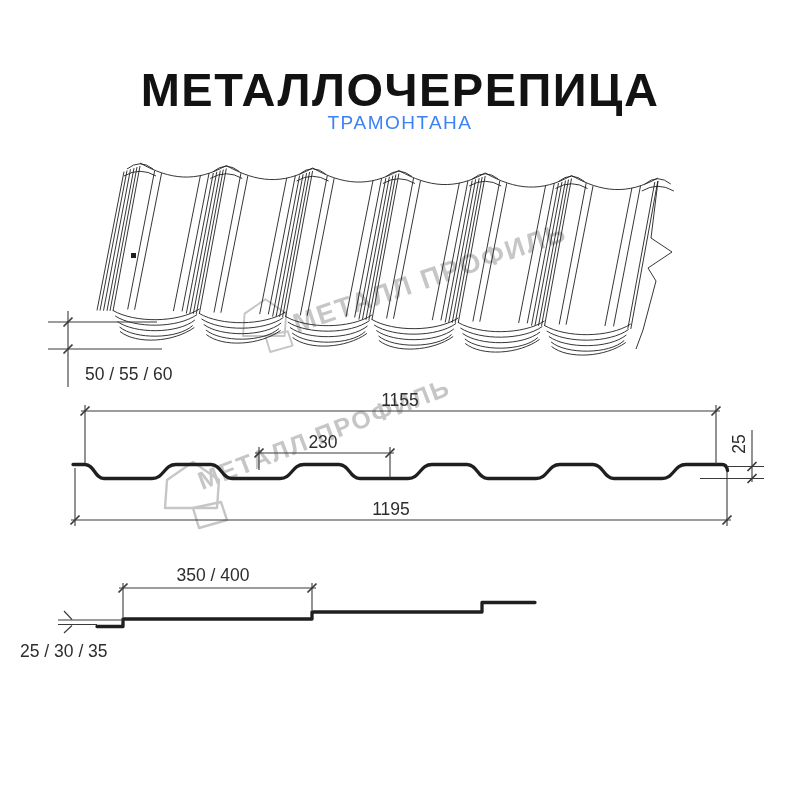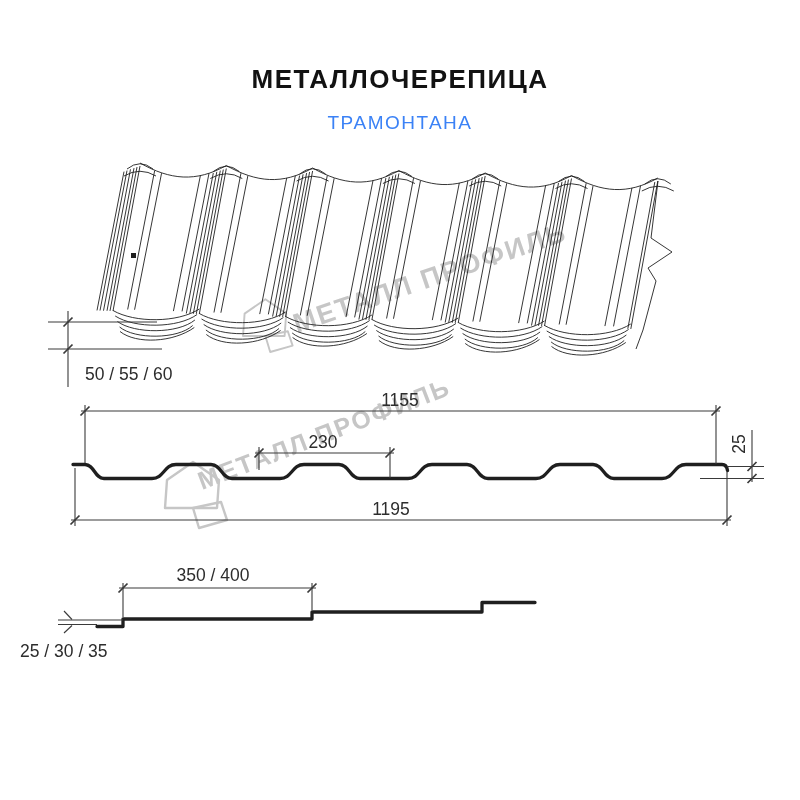--- a/index.html
+++ b/index.html
@@ -5,21 +5,21 @@
   :root{
     --line:#1f1f1f;
     --dim:#3a3a3a;
     --wm:#c6c6c6;
     --bg:#ffffff;
   }
   html,body{margin:0;padding:0;background:#fff;}
   .canvas{position:relative;width:800px;height:800px;background:var(--bg);overflow:hidden;
           font-family:"Liberation Sans",sans-serif;}
   .title{position:absolute;top:66px;left:0;width:800px;text-align:center;
-         font-size:26px;font-weight:bold;letter-spacing:1.5px;color:#121212;line-height:1;}
+         font-size:47px;font-weight:bold;letter-spacing:1.5px;color:#121212;line-height:1;}
   .subtitle{position:absolute;top:113px;left:0;width:800px;text-align:center;
          font-size:19px;font-weight:normal;letter-spacing:1.5px;color:#3b82f6;line-height:1;}
   svg{position:absolute;left:0;top:0;}
   svg text{font-family:"Liberation Sans",sans-serif;}
   .dimtext{font-size:17.5px;fill:#2d2d2d;}
   .wm-text{font-weight:bold;letter-spacing:2px;fill:var(--wm);}
   .wm-shape{stroke:var(--wm);stroke-width:2.4;fill:none;stroke-linejoin:round;}
   .thin{stroke:var(--line);stroke-width:0.9;fill:none;}
   .dim{stroke:var(--dim);stroke-width:1.1;fill:none;}
   .tick{stroke:var(--dim);stroke-width:1.7;fill:none;}

